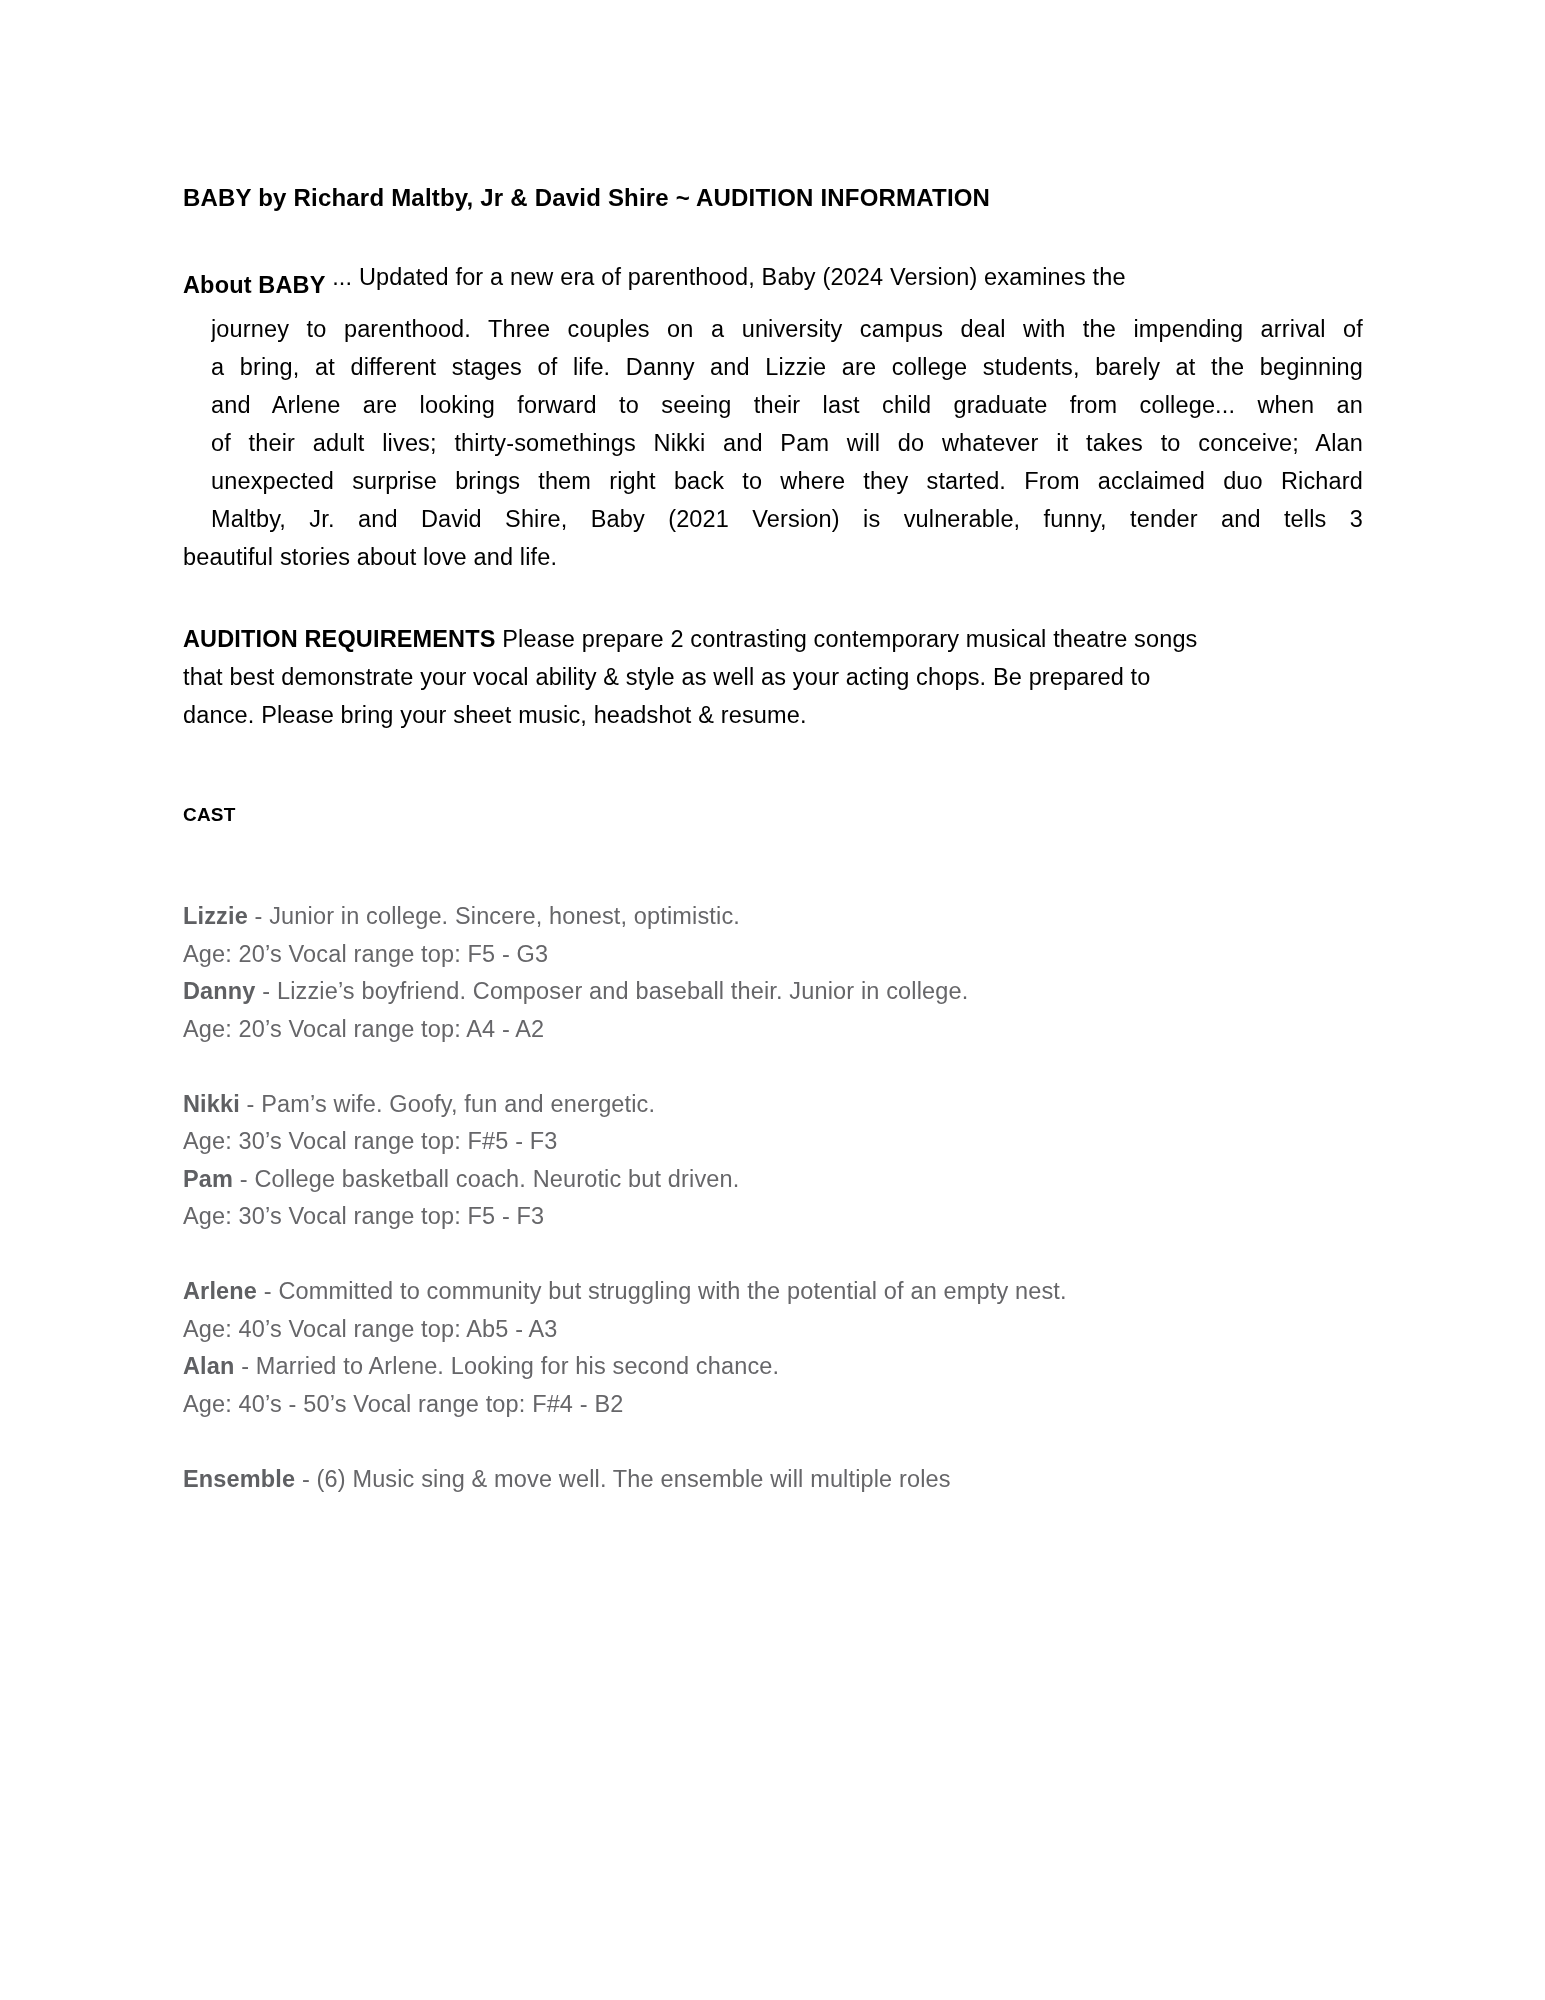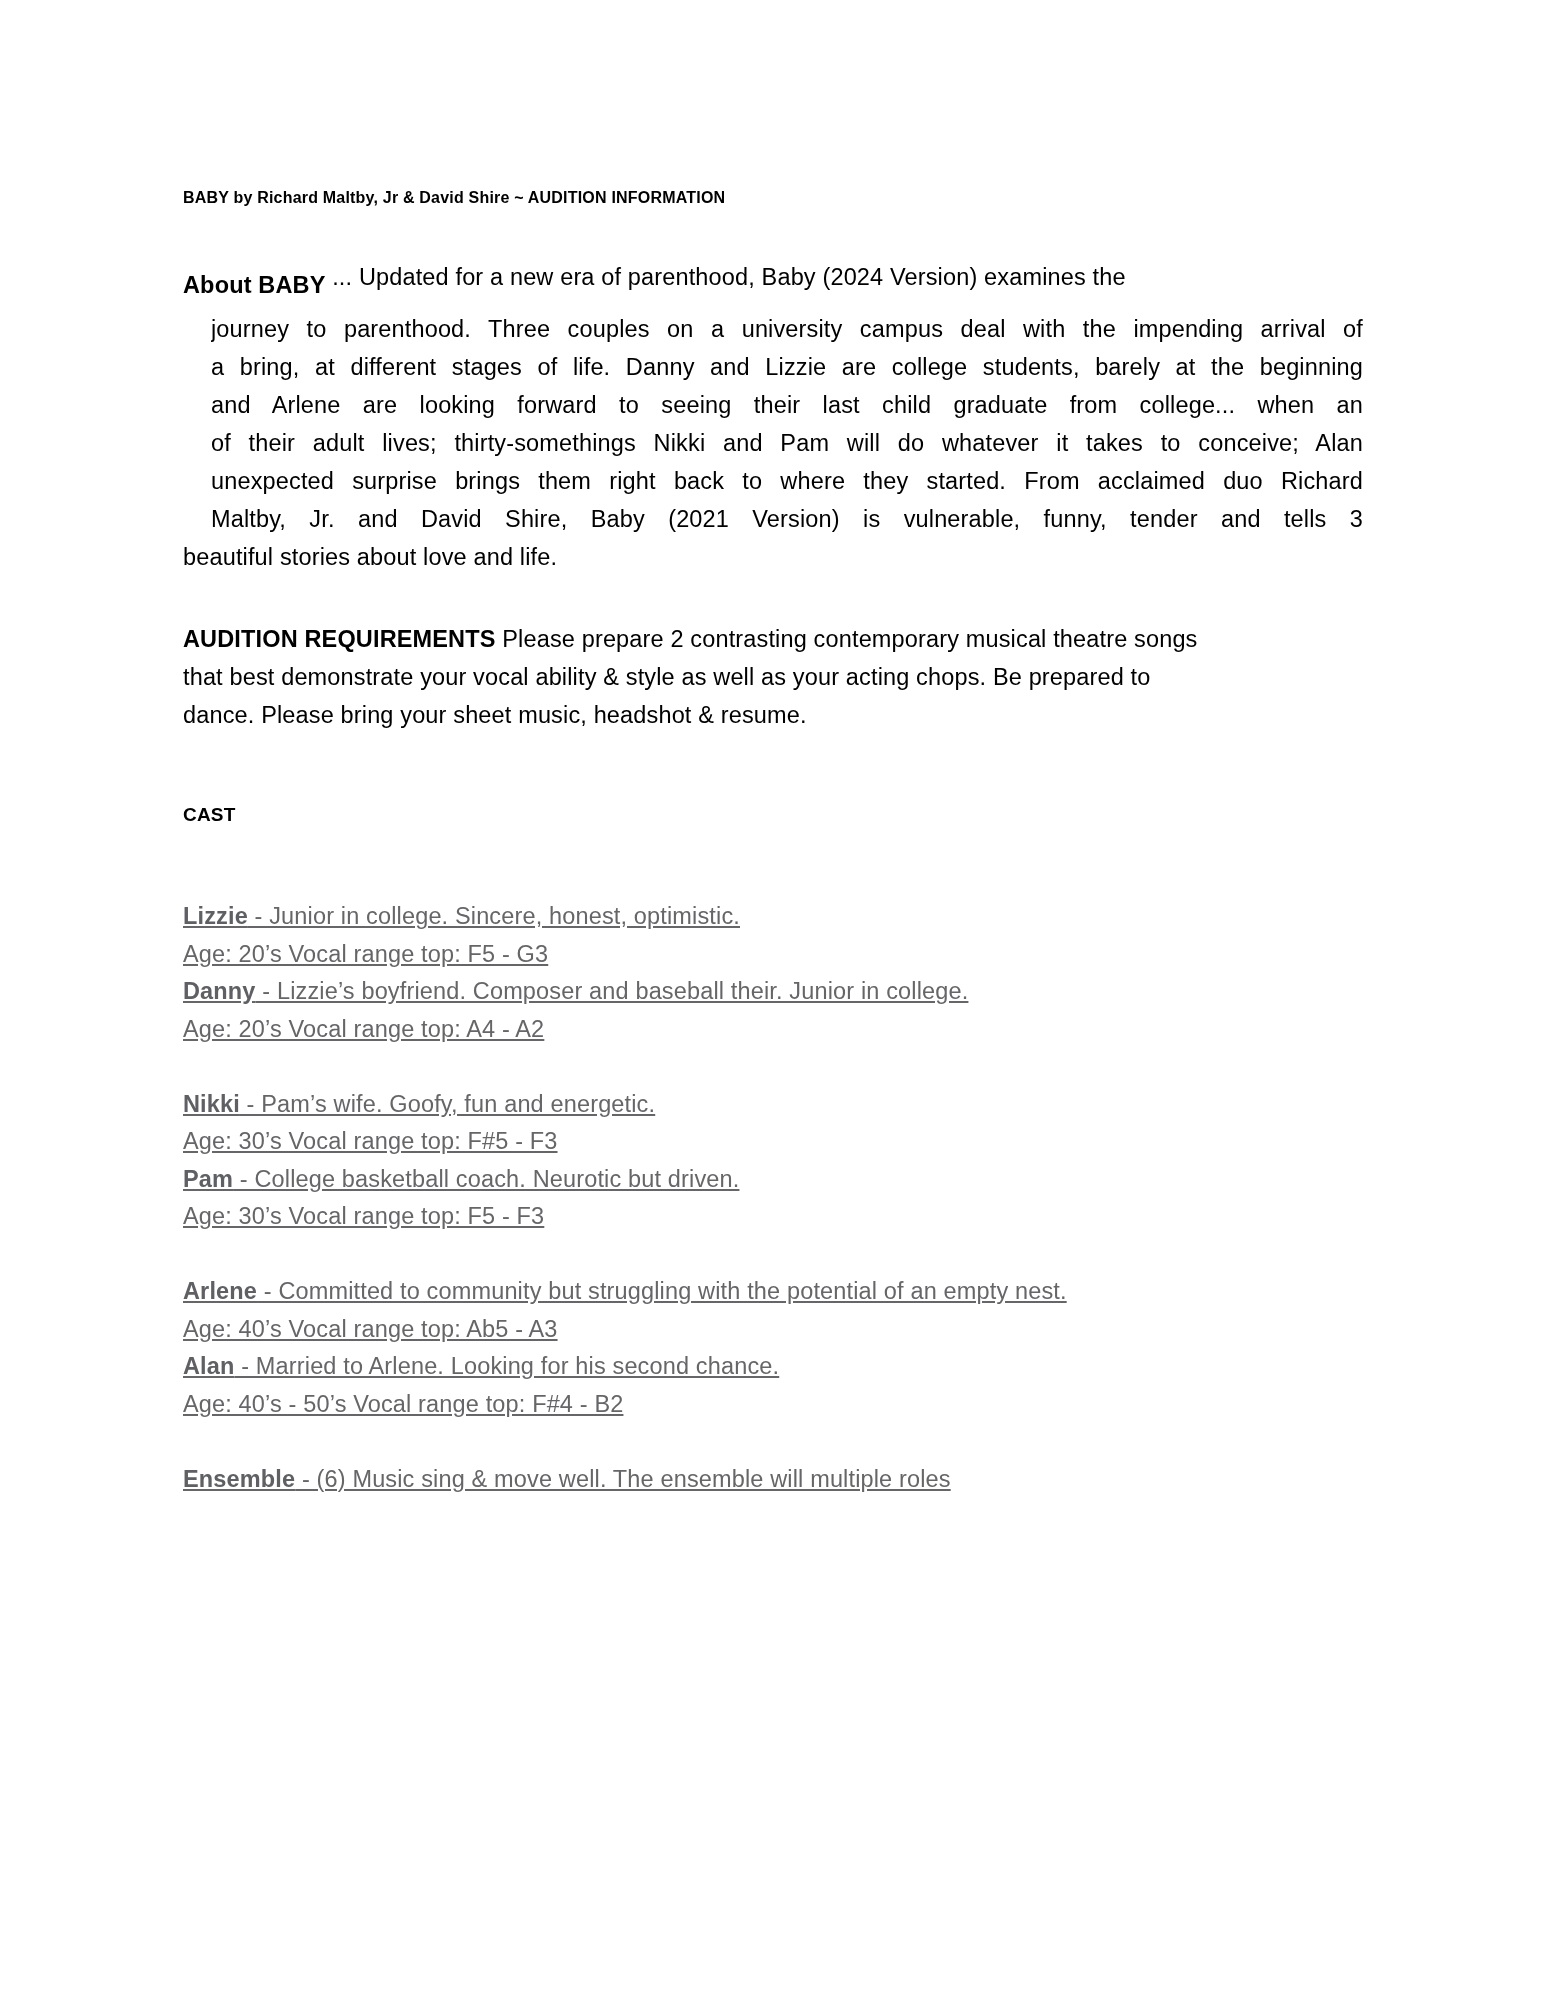--- a/index.html
+++ b/index.html
@@ -3,28 +3,28 @@
 <meta charset="utf-8">
 <style>
   html, body { margin: 0; padding: 0; background: #ffffff; }
   body { width: 1545px; height: 2000px; position: relative; overflow: hidden;
          font-family: "Liberation Sans", sans-serif; color: #000; }
   .page { position: absolute; left: 0; top: 0; width: 1545px; height: 2000px; background: #fff; }
   .blk { position: absolute; left: 183px; width: 1180px; }
   .line { height: 38px; line-height: 38px; font-size: 23.5px; white-space: nowrap; letter-spacing: 0.15px; }
   .just { text-align: justify; text-align-last: justify; white-space: normal; overflow: hidden; margin-left: 28px; }
   b, .bold { font-weight: bold; }
-  .title { top: 183px; font-size: 16px; font-weight: bold; line-height: 30px; letter-spacing: 0.2px; }
+  .title { top: 183px; font-size: 24px; font-weight: bold; line-height: 30px; letter-spacing: 0.2px; }
   .about { top: 258px; }
   .about .lead { font-weight: bold; font-size: 23.5px; position: relative; top: 8px; }
   .desc { top: 310px; }
   .req { top: 620px; }
   .cast-h { top: 800px; font-size: 19px; font-weight: bold; line-height: 30px; letter-spacing: 0.2px; }
   .cast { top: 898px; color: #666669; }
-  .cast .line { height: 37.5px; line-height: 37.5px; text-decoration: underline; }
+  .cast .line { height: 37.5px; line-height: 37.5px; }
   .cast .role-name { font-weight: bold; color: #5f6063; }
   .gap { height: 37.5px; }
 </style>
 </head>
 <body>
 
 <div class="page">
 
   <div class="blk title">BABY by Richard Maltby, Jr &amp; David Shire ~ AUDITION INFORMATION</div>
 

